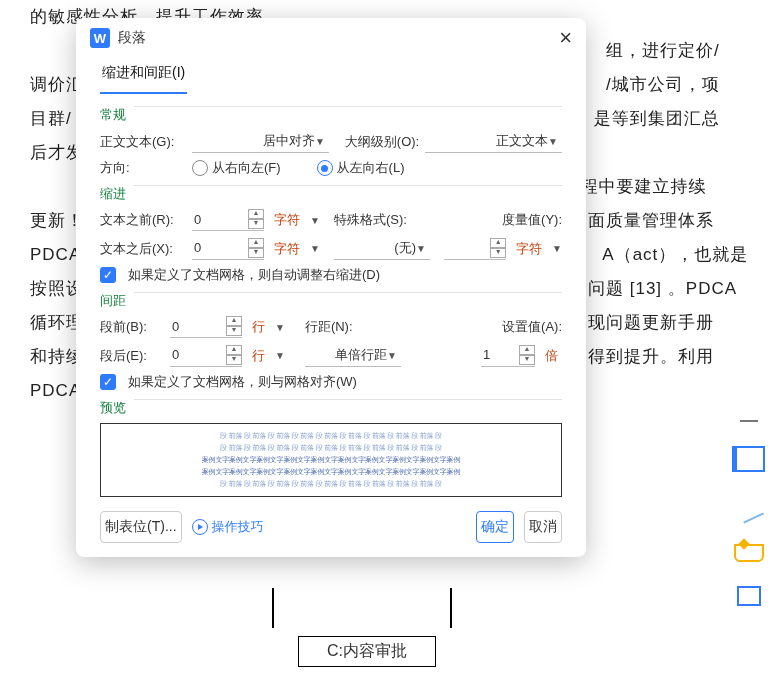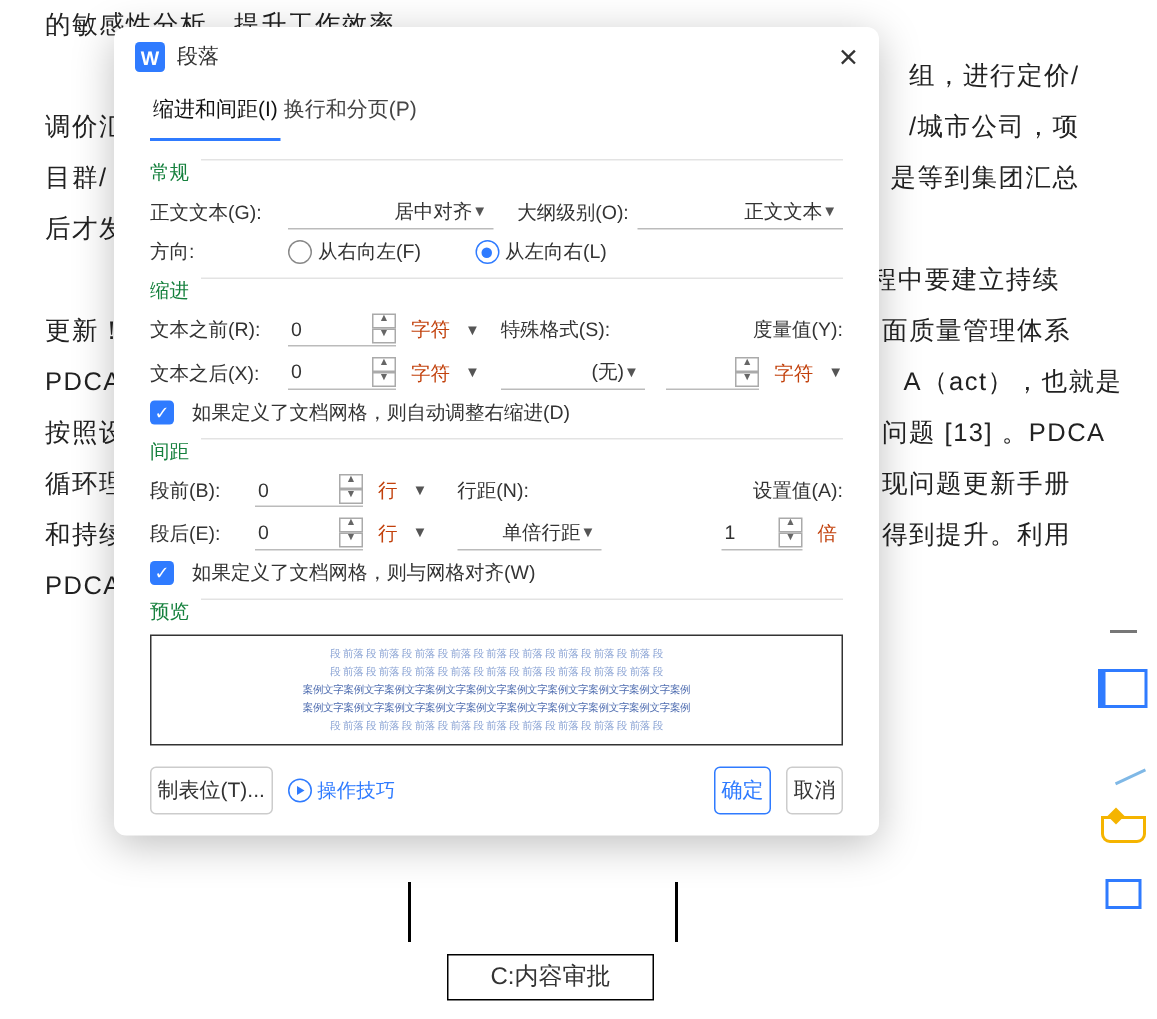--- a/index.html
+++ b/index.html
@@ -76,21 +76,20 @@
 
 <div class="dlg">
   <div class="dlg-head">
     <div class="w-icon">W</div>
     <div class="dlg-title">段落</div>
     <div class="close">×</div>
   </div>
 
   <div class="tabs">
     <div class="tab active">缩进和间距(I)</div>
-    <div class="tab">换行和分页(P)</div>
   </div>
 
   <div class="body">
 
     <div class="sect">
         <span>常规</span>
         <div class="line"></div>
       </div>
     <div class="row">
       <div class="lab">正文文本(G):</div>

